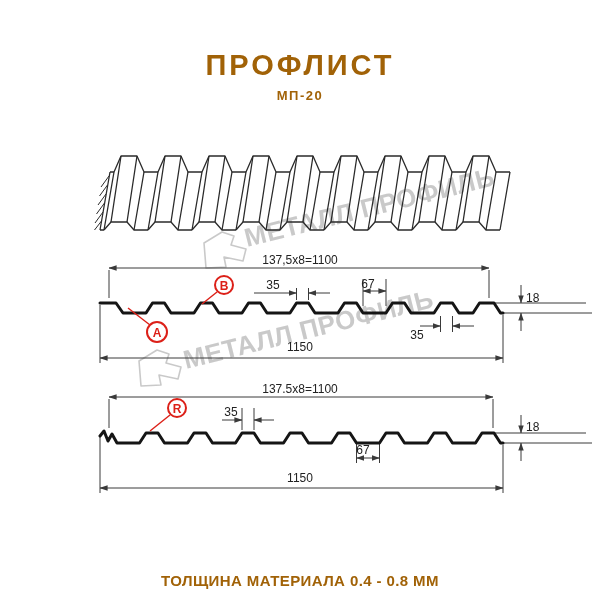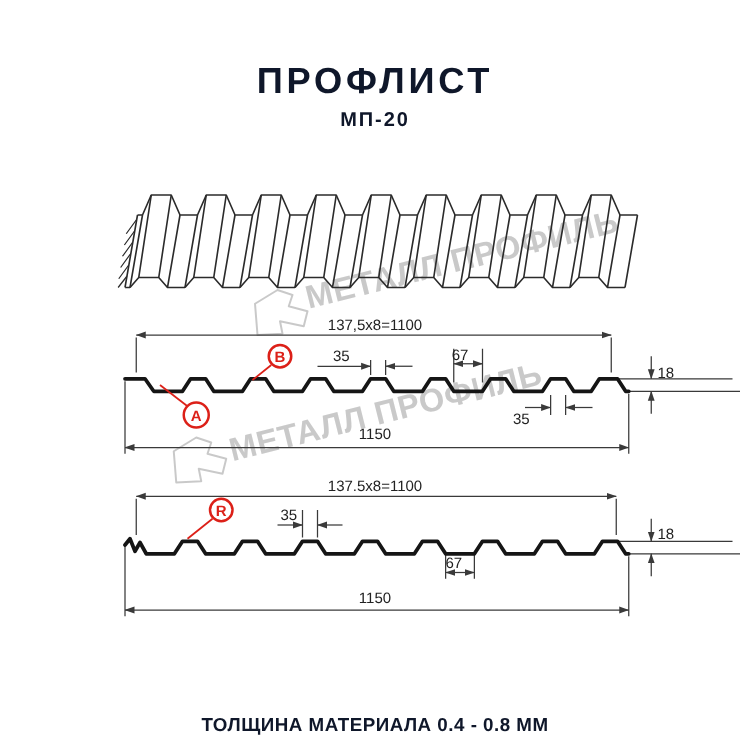--- a/index.html
+++ b/index.html
@@ -1,19 +1,19 @@
 <!DOCTYPE html>
 <html><head>
 <meta charset="utf-8">
 <style>
   html,body{margin:0;padding:0;background:#ffffff;}
   body{width:600px;height:600px;position:relative;font-family:"Liberation Sans",sans-serif;overflow:hidden;}
-  .abs{position:absolute;left:0;width:600px;text-align:center;color:#0f172a;}
+  .abs{position:absolute;left:0;width:600px;text-align:center;color:#a16207;}
   .title{top:49px;font-size:29px;font-weight:800;letter-spacing:3px;}
-  .subtitle{top:88px;font-size:16px;font-weight:600;letter-spacing:1.5px;}
+  .subtitle{top:88px;font-size:13px;font-weight:600;letter-spacing:1.5px;}
   .footer{top:528px;font-size:15px;font-weight:600;letter-spacing:0.4px;margin-top:44px;}
   svg{position:absolute;top:0;left:0;}
   .dim{stroke:#3a3a3a;stroke-width:1;fill:none;}
   .dimtxt{font-size:12px;fill:#222;font-family:"Liberation Sans",sans-serif;}
   .profile{stroke:#151515;stroke-width:3;fill:none;stroke-linejoin:round;stroke-linecap:round;}
   .sheet{stroke:#2b2b2b;stroke-width:1.3;fill:none;stroke-linejoin:round;}
   .wm{fill:#c7c7c7;font-weight:bold;font-size:26px;letter-spacing:0.5px;opacity:0.95;font-family:"Liberation Sans",sans-serif;}
   .wmlogo{stroke:#c7c7c7;stroke-width:1.6;fill:#ffffff;stroke-linejoin:round;opacity:0.95;}
   .red{stroke:#dc2018;fill:none;stroke-width:2;}
   .redline{stroke:#dc2018;fill:none;stroke-width:1.4;}

